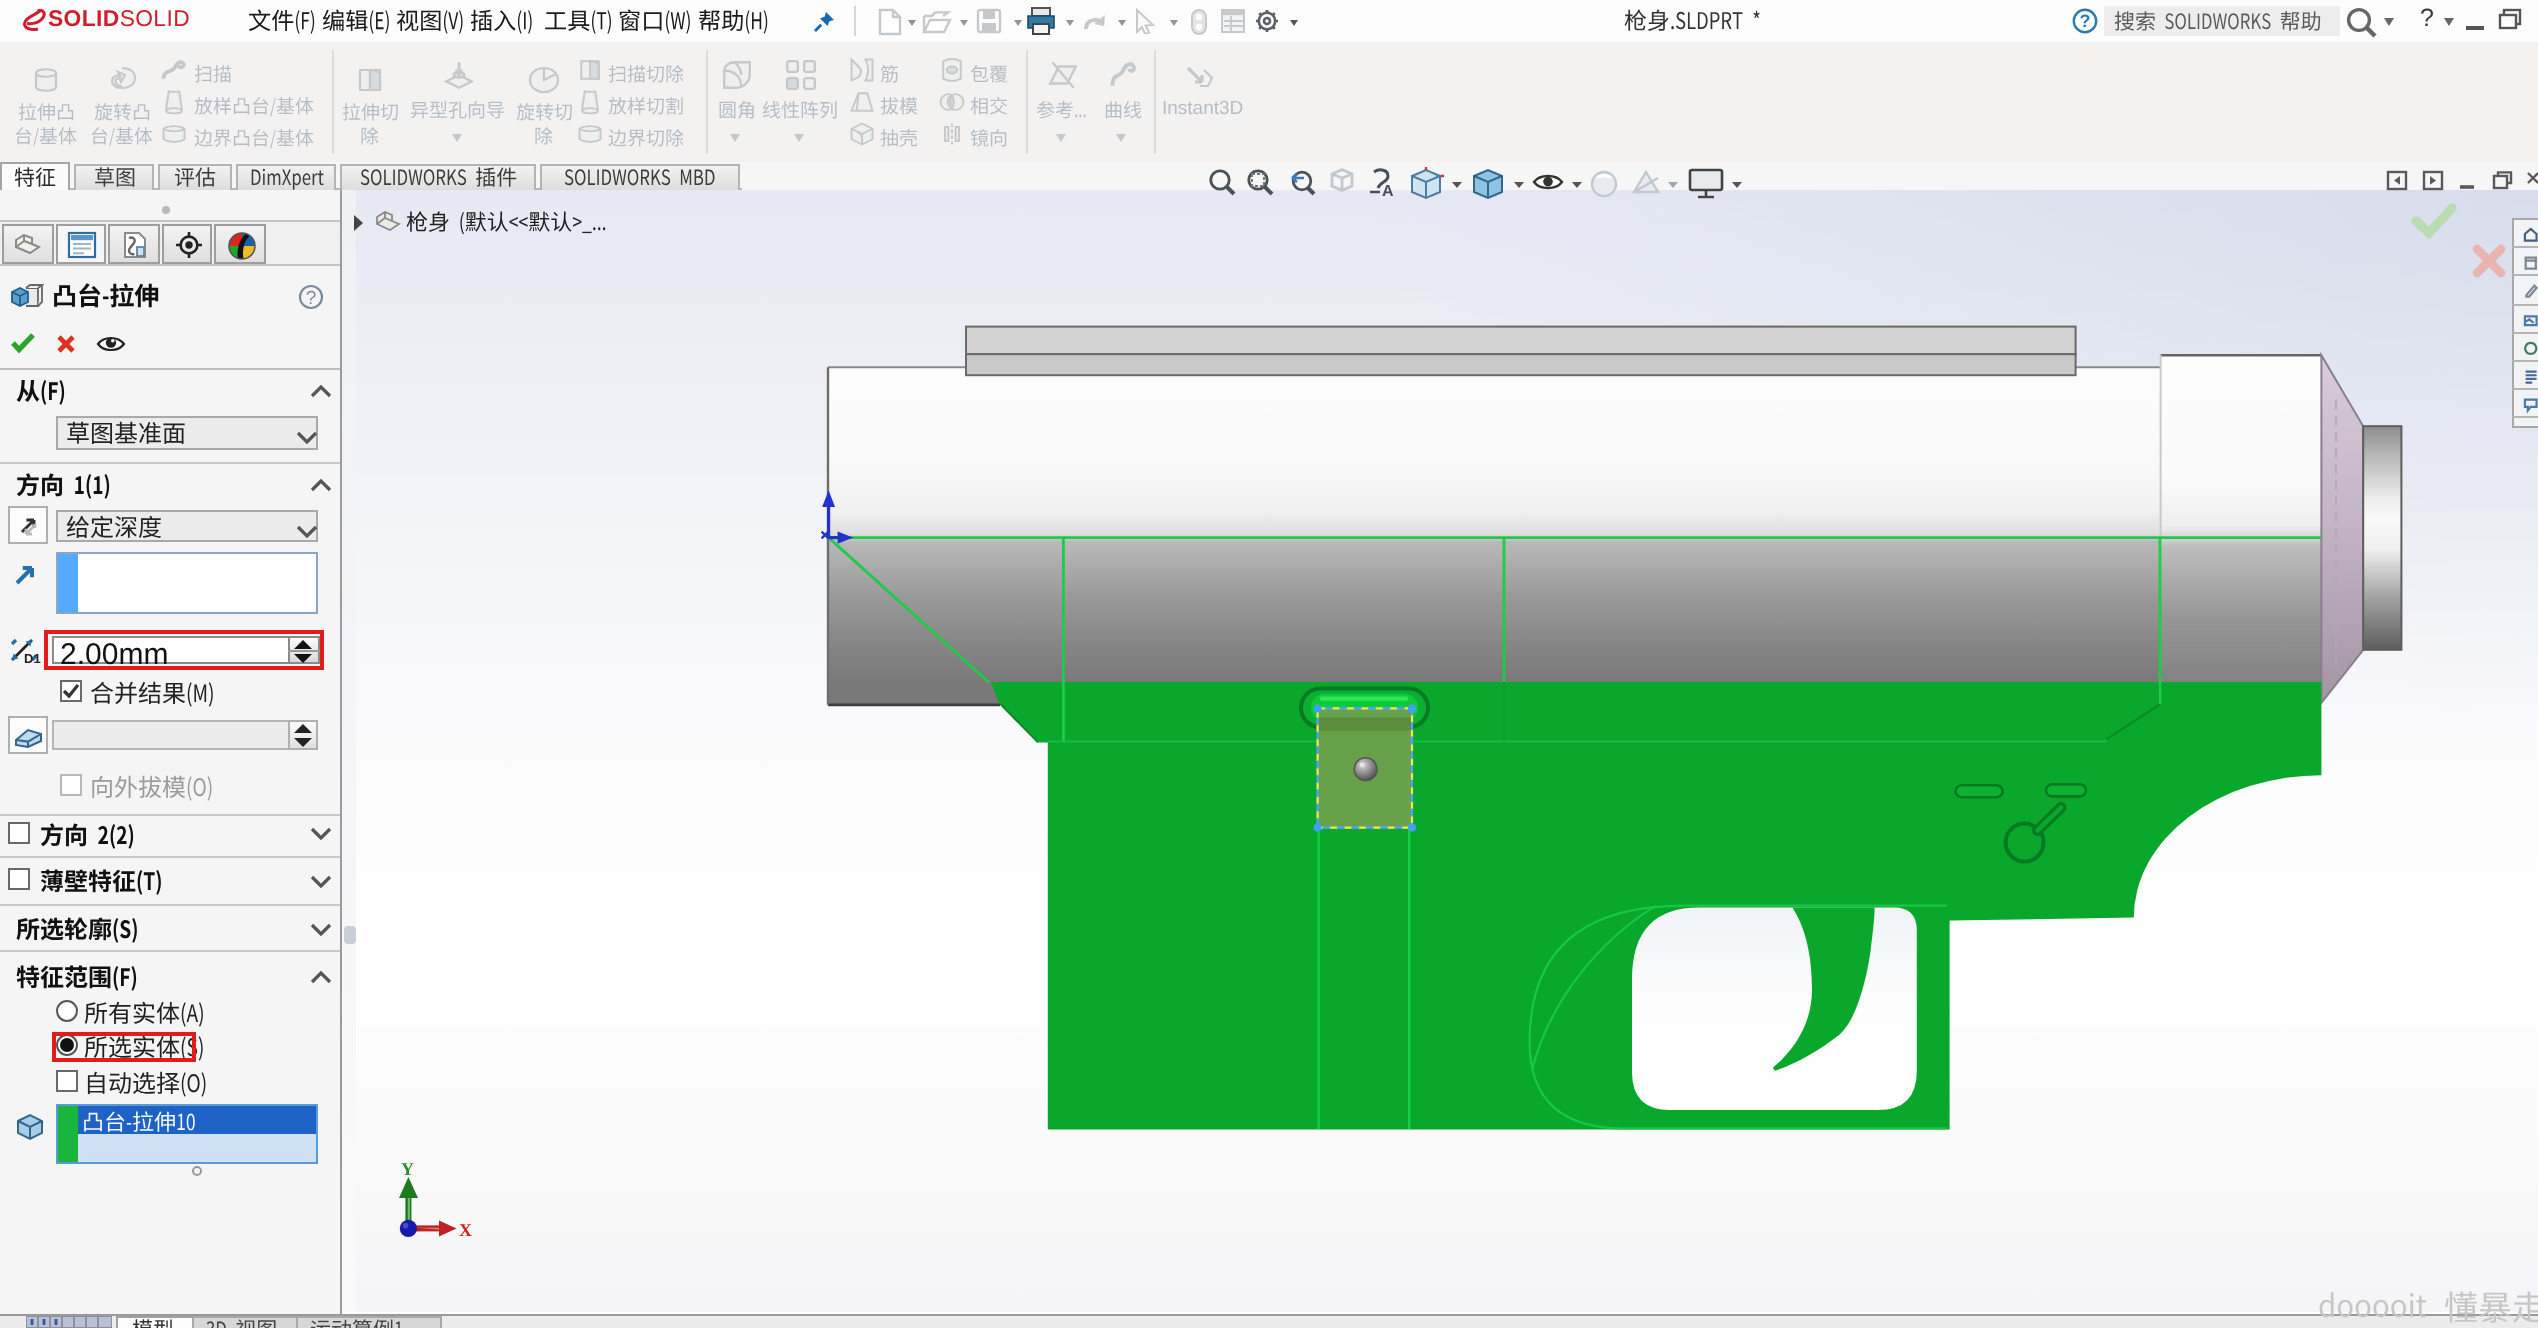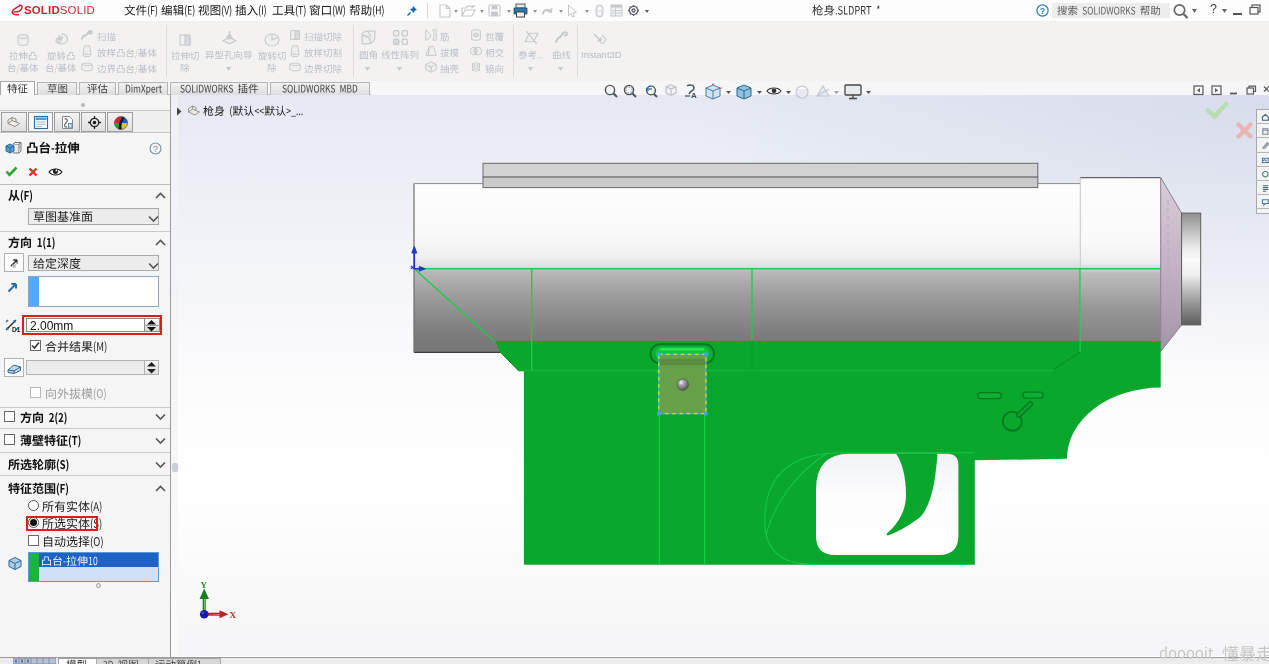--- a/index.html
+++ b/index.html
@@ -746,21 +746,21 @@
 <svg class="a" style="left:3px;top:317px" width="18" height="16" viewBox="0 0 18 16">
     <g fill="none">
 <path d="M3 13 L13 3" stroke="#222" stroke-width="1.3"></path>
 <path d="M13 3 L9.8 3.8 L12.2 6.2 Z M3 13 L6.2 12.2 L3.8 9.8 Z" fill="#2471ae" stroke="none"></path>
 <path d="M5 3 L3 5 M15 11 L13 13" stroke="#2471ae" stroke-width="1.6"></path>
     </g>
 <text x="9" y="14.5" font-size="6.5" font-weight="bold" fill="#222" font-family="Liberation Sans">D1</text>
   </svg>
 <div class="a" style="left:22px;top:314.5px;width:140px;height:20px;border:2px solid #e31b1b;box-sizing:border-box"></div>
 <div class="a" style="left:25.5px;top:317.5px;width:134px;height:14.5px;background:#fff;border:1px solid #8a8a8a;box-sizing:border-box"></div>
-<div class="a" style="left:30px;top:319px;font-size:12px;color:#111">2.00mm</div>
+<div class="a" style="left:30px;top:319px;font-size:15px;color:#111">2.00mm</div>
 <div class="a" style="left:143.5px;top:317.5px;width:16px;height:14.5px;background:linear-gradient(#fdfdfd,#d8d8d8);border:1px solid #8a8a8a;box-sizing:border-box"></div>
 <div class="a" style="left:143.5px;top:324.5px;width:16px;height:1px;background:#9a9a9a"></div>
 <svg class="a" style="left:147px;top:319.5px" width="9" height="5">
     <path d="M0 4.5 H9 L4.5 0 Z" fill="#111"></path>
   </svg>
 <svg class="a" style="left:147px;top:327px" width="9" height="5">
     <path d="M0 0 H9 L4.5 4.5 Z" fill="#111"></path>
   </svg>
 <div class="a" style="left:30.0px;top:340.0px;width:11px;height:11px;background:#fff;border:1px solid #6a6a6a;box-sizing:border-box"></div>
 <svg class="a" style="left:30.0px;top:340.0px" width="11" height="11">

